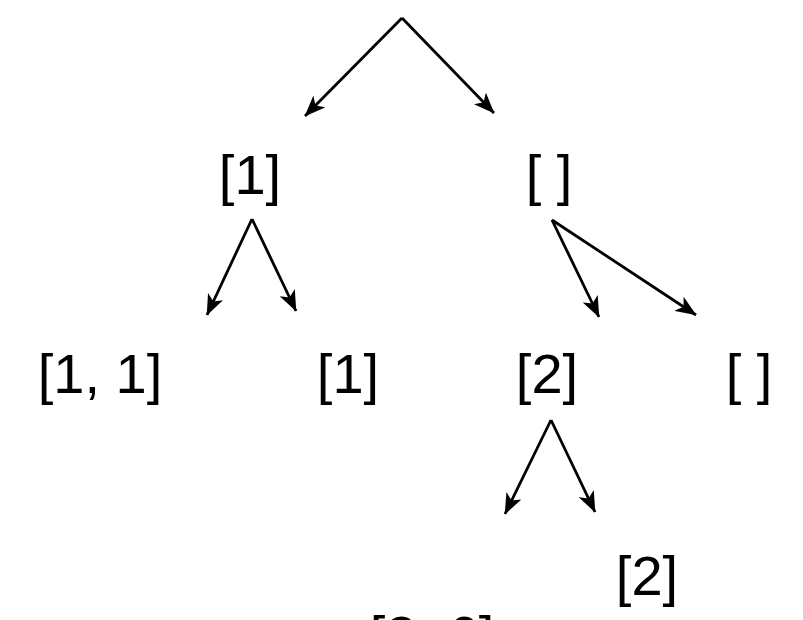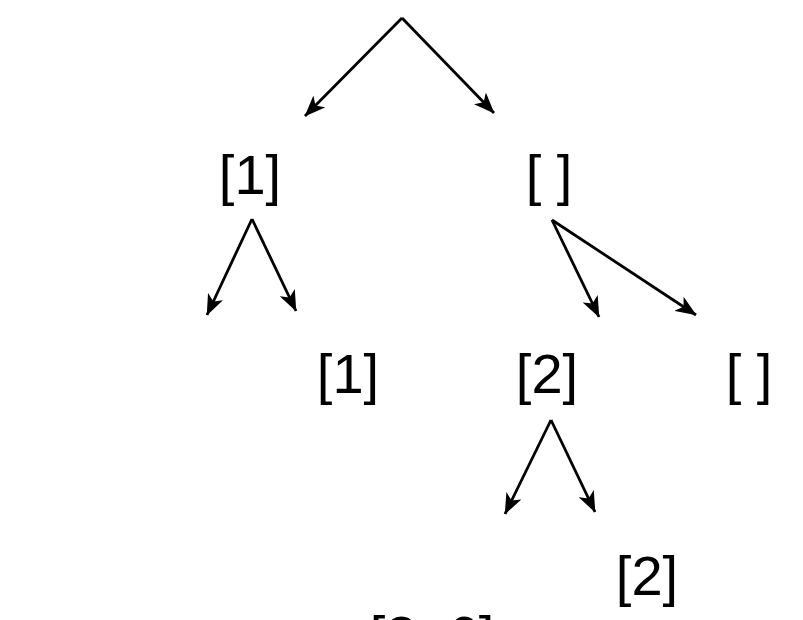--- a/index.html
+++ b/index.html
@@ -59,20 +59,21 @@
     <line x1="552" y1="220" x2="599" y2="317" marker-end="url(#ah)"></line>
     <line x1="552" y1="220" x2="696" y2="315" marker-end="url(#ah)"></line>
     <line x1="551" y1="420" x2="505" y2="514" marker-end="url(#ah)"></line>
     <line x1="551" y1="420" x2="595" y2="512" marker-end="url(#ah)"></line>
   </svg>
 
   <div class="node" style="left:250px; top:145px">[1]</div>
 
   <div class="node" style="left:549px; top:145px">[ ]</div>
 
+  <div class="node" style="left:100px; top:344px">[1, 1]</div>
 
   <div class="node" style="left:348px; top:344px">[1]</div>
 
   <div class="node" style="left:547px; top:344px">[2]</div>
 
   <div class="node" style="left:749px; top:344px">[ ]</div>
 
   <div class="node" style="left:401px; top:546px">
     <span>[</span><span class="u">2</span><span>,</span><span class="u"> 6</span><span>]</span>
   </div>

